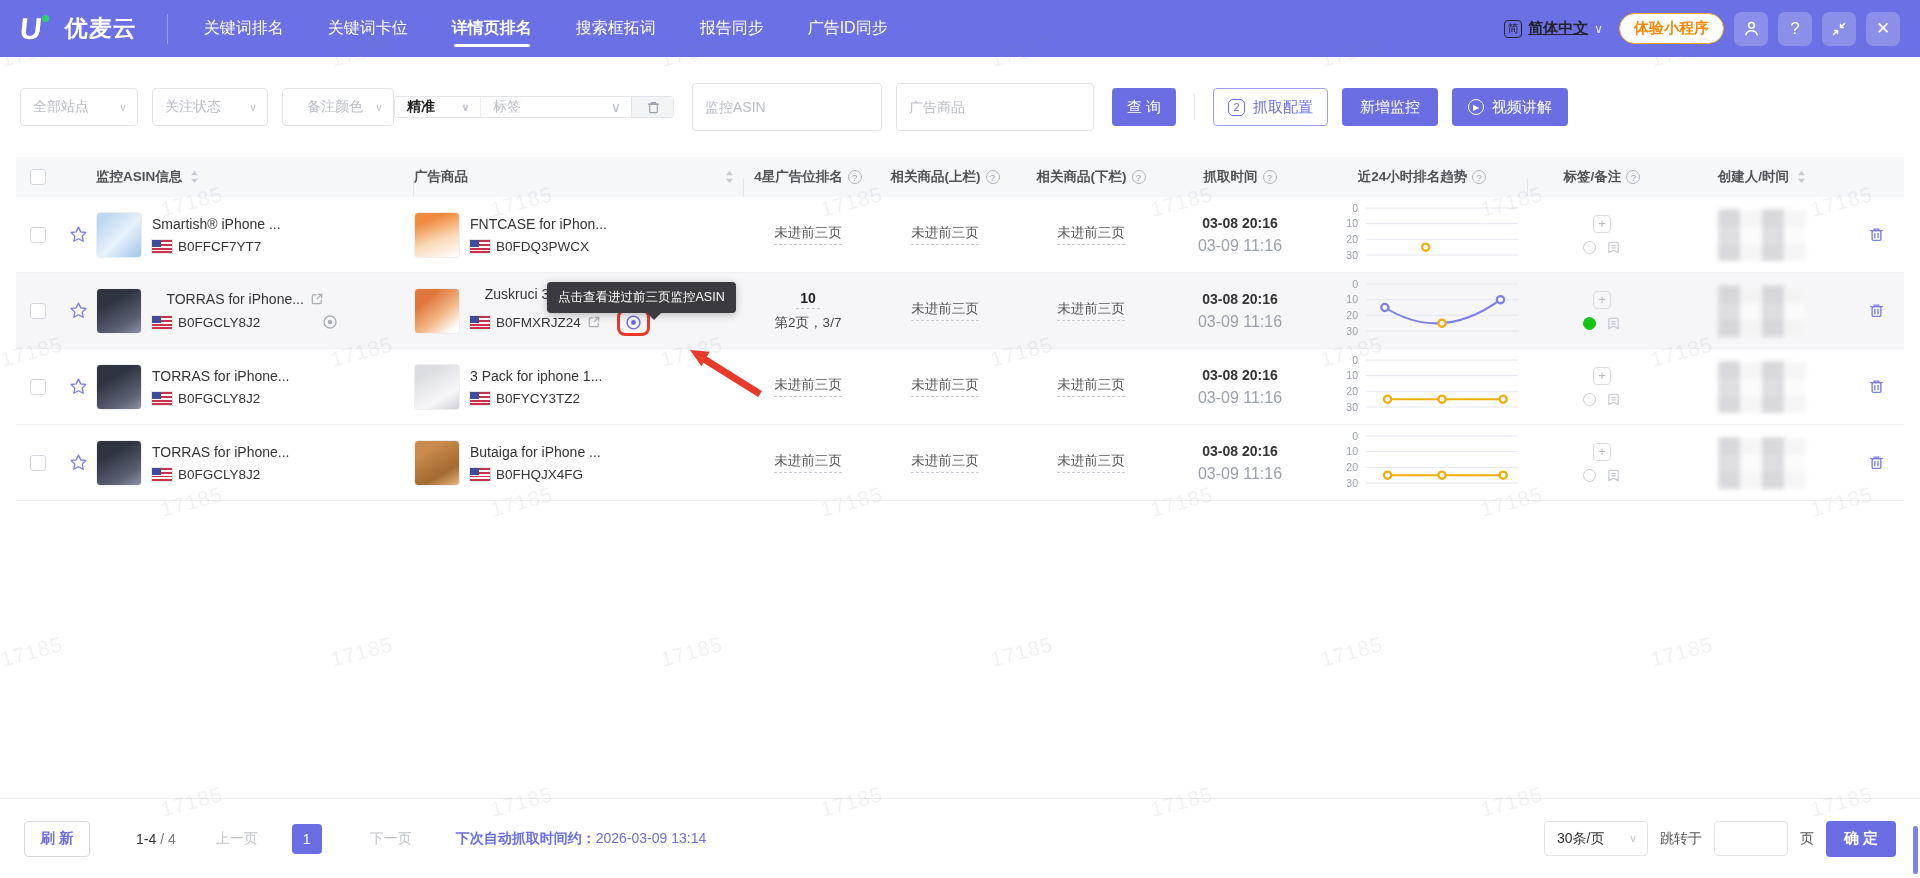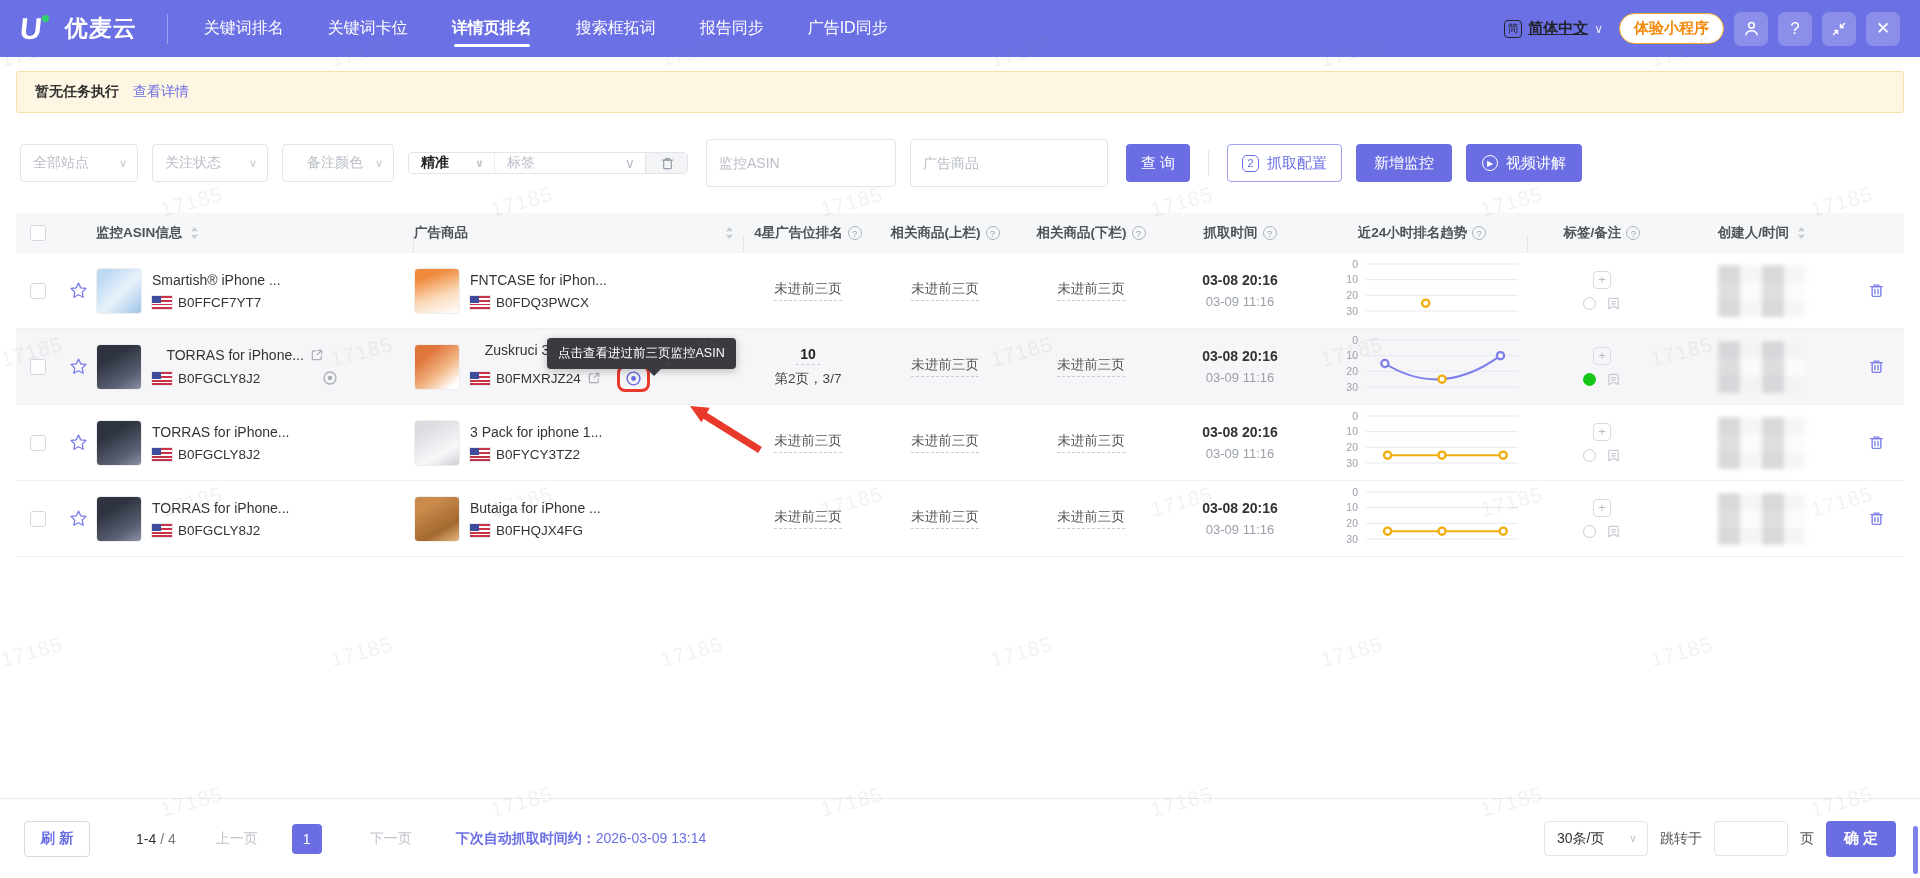--- a/index.html
+++ b/index.html
@@ -27,21 +27,21 @@
 
   
   .notice { margin:14px 16px 0; height:42px; background:#fdf6e2; border:1px solid #f3e2a9; border-radius:3px; display:flex; align-items:center; padding:0 18px; gap:14px; }
   .notice-text { font-weight:bold; color:#333; }
   .notice-link { color:#6a6ee3; cursor:pointer; text-decoration:none; }
 
   
   .filters { margin:26px 20px 0; display:flex; align-items:center; }
   .sel { height:38px; border:1px solid #e2e4e9; border-radius:4px; background:#fff; display:flex; align-items:center; justify-content:space-between; padding:0 10px 0 12px; color:#b9bdc6; cursor:pointer; }
   .sel .chev { color:#c3c7cf; font-size:11px; margin-left:8px; }
-  .w-site{width:118px; margin-right:14px;} .w-follow{width:116px; margin-right:14px;} .w-color{width:112px; margin-right:14px;padding-left:24px;}
+  .w-site{width:118px; margin-right:14px;} .w-follow{width:116px; margin-right:14px;} .w-color{width:112px; padding-left:24px;}
   .sel-group { display:flex; align-items:stretch; height:22px; border:1px solid #e2e4e9; border-radius:4px; overflow:hidden; margin-right:18px; }
   .seg { display:flex; align-items:center; padding:0 10px 0 12px; background:#fff; cursor:pointer; }
   .seg.match { width:86px; justify-content:space-between; color:#222; font-weight:bold; border-right:1px solid #eceef2; }
   .seg.tag { width:150px; justify-content:space-between; color:#b9bdc6; }
   .seg.trash-seg { width:42px; justify-content:center; background:#f3f4f6; border-left:1px solid #e2e4e9; color:#9aa0ab; }
   .txt-input { height:48px; border:1px solid #e2e4e9; border-radius:4px; padding:0 12px; font-size:14px; color:#333; outline:none; margin-right:14px; font-family:inherit; }
   .txt-input::placeholder { color:#b9bdc6; }
   .w-asin{width:190px;} .w-ad{width:198px; margin-right:18px;}
   .btn { height:38px; border:none; border-radius:4px; font-size:15px; cursor:pointer; font-family:inherit; }
   .btn-primary { background:#6a6ee2; color:#fff; }
@@ -82,21 +82,21 @@
   .flag::before { content:''; position:absolute; left:0; top:0; width:9px; height:7px; background:#3e4c9b; }
   .gray-ic { color:#a8adb8; display:inline-flex; cursor:pointer; }
   .purple-ic { color:#6a6ee3; display:inline-flex; cursor:pointer; }
   .c-mid { justify-content:center; }
   .dashed { color:#555; font-size:13.5px; border-bottom:1px dashed #c9ccd4; padding-bottom:2px; cursor:default; }
   .rank-stack { display:flex; flex-direction:column; align-items:center; gap:5px; }
   .rank-num { font-size:14px; font-weight:bold; color:#222; border-bottom:1px dashed #c9ccd4; padding:0 4px 2px; }
   .rank-page { font-size:13.5px; color:#444; }
   .c-time { flex-direction:column; justify-content:center; gap:6px; }
   .t1 { font-weight:bold; color:#333; font-size:14px; }
-  .t2 { color:#9aa0ab; font-size:13px; }
+  .t2 { color:#9aa0ab; font-size:16px; }
   .c-trend { justify-content:center; }
   .c-tags { flex-direction:column; justify-content:center; gap:7px; }
   .plus-ic { width:18px; height:18px; border:1px solid #d9dce3; border-radius:4px; color:#b6bac3; font-size:13px; display:flex; align-items:center; justify-content:center; cursor:pointer; }
   .tagrow { display:flex; align-items:center; gap:10px; }
   .dot-ind { width:13px; height:13px; border-radius:50%; border:1.6px solid #c9ccd4; display:inline-block; cursor:pointer; }
   .dot-ind.green { background:#15c617; border-color:#15c617; }
   .c-creator { justify-content:center; }
   .blur-block { width:88px; height:52px; border-radius:2px; filter:blur(2px); opacity:.8;
     background-image:repeating-linear-gradient(90deg,rgba(190,190,195,.55) 0 22px,rgba(255,255,255,.55) 22px 44px),
                      repeating-linear-gradient(0deg,#e6e6e8 0 17px,#f6f6f7 17px 34px); }
@@ -172,24 +172,20 @@
           <svg width="16" height="16" viewBox="0 0 16 16">
             <path d="M13.5 2.5 L9.5 6.5 M9.5 3.6 V6.5 H12.4 M2.5 13.5 L6.5 9.5 M6.5 12.4 V9.5 H3.6" fill="none" stroke="#fff" stroke-width="1.5" stroke-linecap="round" stroke-linejoin="round"></path>
           </svg>
         </button>
       <button class="sq-btn">
           <span>✕</span>
         </button>
     </div>
   </header>
 
-  <div class="notice">
-    <span class="notice-text">暂无任务执行</span>
-    <a class="notice-link">查看详情</a>
-  </div>
 
   <div class="filters">
     <div class="sel w-site">
         <span>全部站点</span>
         <span class="chev">∨</span>
       </div>
     <div class="sel w-follow">
         <span>关注状态</span>
         <span class="chev">∨</span>
       </div>

